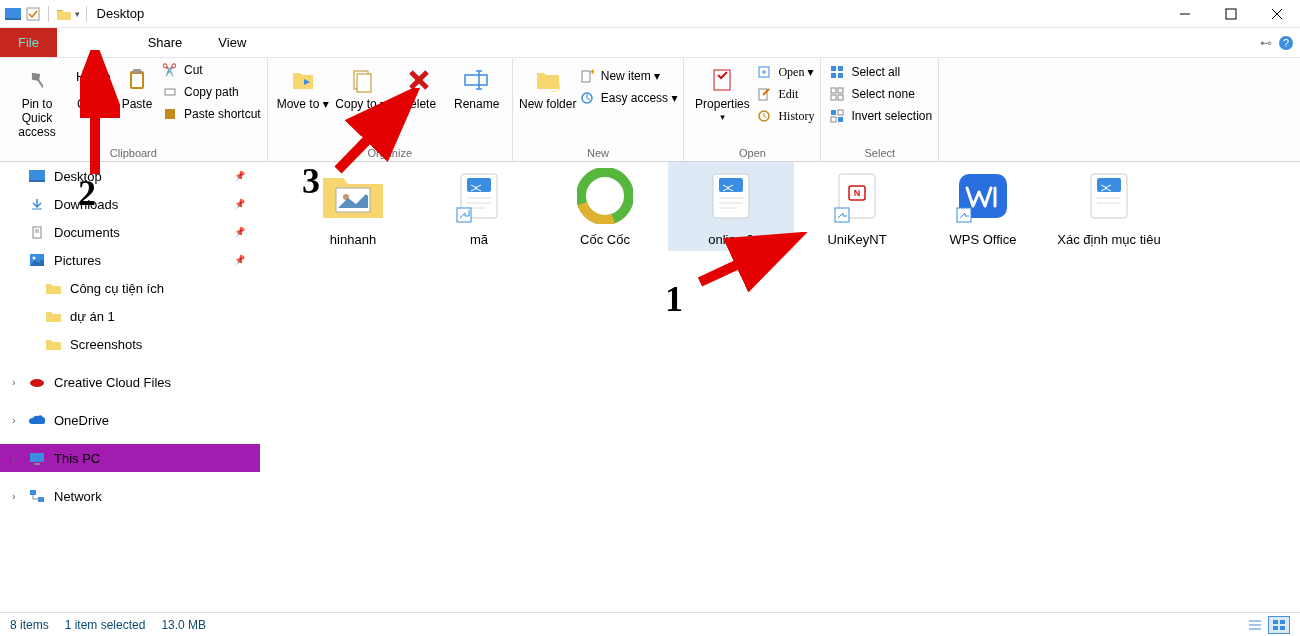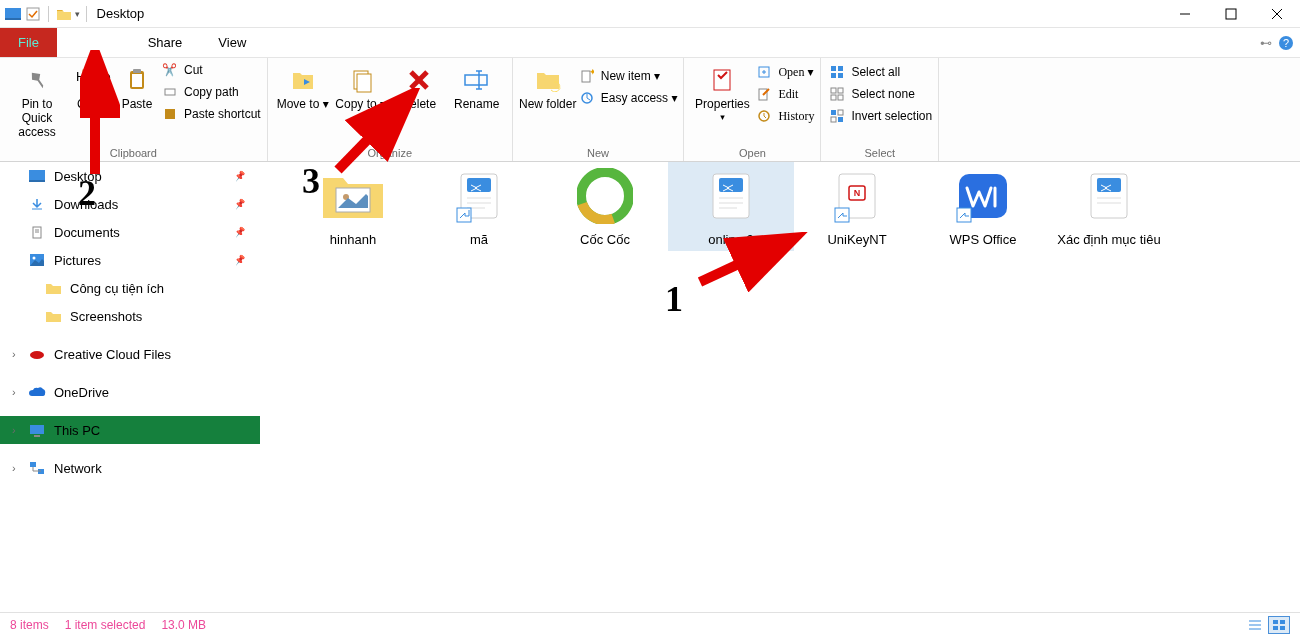--- a/index.html
+++ b/index.html
@@ -33,30 +33,30 @@
   .smitem .sicon { width: 16px; height: 16px; display:flex;align-items:center;justify-content:center; }
   
   
   .mainarea { display: flex; height: calc(636px - 28px - 30px - 104px - 24px); }
   .navpanel { width: 260px; overflow-y: auto; padding-top: 0; }
   .navitem { display: flex; align-items: center; height: 28px; padding-left: 28px; font-size: 13px; position: relative; }
   .navitem.pin::after { content:"📌"; font-size:9px; color:#888; position:absolute; right:14px; transform: rotate(-10deg); }
   .navitem.indent1 { padding-left: 44px; }
   .navitem.hasarrow::before { content:"›"; color:#6a6a6a; position:absolute; left:12px; font-size:11px; transform: rotate(0deg); }
   .navitem .nicon { width: 18px; height: 18px; margin-right: 8px; display:flex;align-items:center;justify-content:center; }
-  .navitem.selected { background: #15803d; }
+  .navitem.selected { background: #a21caf; }
   
   .fileview { flex: 1; position: relative; padding-top: 0; }
   .files { display: flex; flex-wrap: nowrap; padding-left: 30px; }
   .fileitem { width: 126px; text-align: center; font-size: 13px; padding: 4px 2px; margin: 0 0; }
   .fileitem.selected { background: #ddeaf5; }
   .fileitem .thumb { width: 100px; height: 60px; margin: 0 auto 6px auto; display:flex;align-items:center;justify-content:center; position:relative; }
   
   
-  .statusbar { position:absolute; bottom:0; left:0; right:0; height: 24px; border-top: 1px solid #e1e1e1; display: flex; align-items: center; padding: 0 10px; font-size: 12px; color:#ec4899; background:#fff; }
+  .statusbar { position:absolute; bottom:0; left:0; right:0; height: 24px; border-top: 1px solid #e1e1e1; display: flex; align-items: center; padding: 0 10px; font-size: 12px; color:#0c4a6e; background:#fff; }
   .statusbar .sleft { display:flex; gap:16px; }
   .statusbar .sright { margin-left:auto; display:flex; gap:2px; }
   .viewbtn { width:22px; height:18px; border:1px solid transparent; display:flex;align-items:center;justify-content:center; }
   .viewbtn.active { border:1px solid #4a90d9; background:#dceaf7; }
   
   
   .annot-arrow { position:absolute; z-index:50; }
   .annot-num { position:absolute; z-index:51; font-family: "Times New Roman", serif; font-weight:bold; font-size:36px; color:#000; }
   
   svg { display:block; }
@@ -397,20 +397,28 @@
           </svg>
         </span>
         <span>Công cụ tiện ích</span>
       </div>
     <div class="navitem indent1">
         <span class="nicon">
           <svg width="15" height="12">
             <path d="M0 2 L5 2 L7 4 L15 4 L15 12 L0 12 Z" fill="#f7d670"></path>
           </svg>
         </span>
+        <span>dự án 1</span>
+      </div>
+    <div class="navitem indent1">
+        <span class="nicon">
+          <svg width="15" height="12">
+            <path d="M0 2 L5 2 L7 4 L15 4 L15 12 L0 12 Z" fill="#f7d670"></path>
+          </svg>
+        </span>
         <span>Screenshots</span>
       </div>
     <div style="height:10px;"></div>
     <div class="navitem hasarrow">
         <span class="nicon">
           <svg width="16" height="12">
             <ellipse cx="8" cy="7" rx="7" ry="4" fill="#d01414"></ellipse>
           </svg>
         </span>
         <span>Creative Cloud Files</span>

